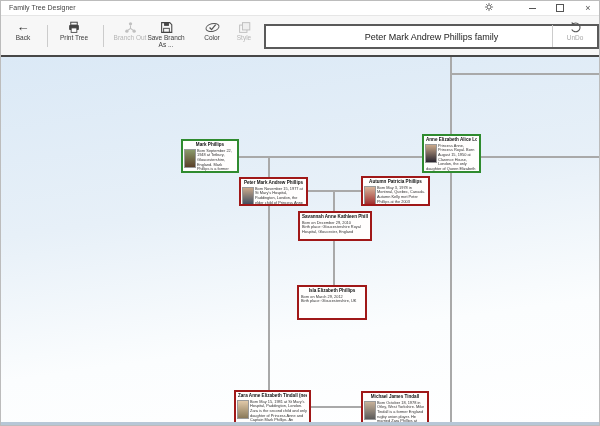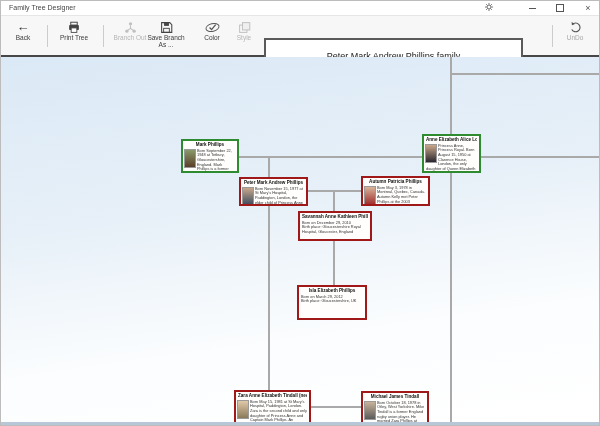--- a/index.html
+++ b/index.html
@@ -18,23 +18,23 @@
            border-top:1px solid #e6e6e6;border-bottom:2px solid #474747;box-sizing:border-box;}
   .tool{position:absolute;top:3px;text-align:center;color:#444;}
   .ticon{display:block;height:15px;line-height:15px;}
   .ticon svg{vertical-align:middle;}
   .tlabel{display:block;font-size:6.5px;line-height:1.15;color:#3a3a3a;white-space:pre-line;}
   .tool.disabled{color:#c4c4c4;}
   .tool.disabled .tlabel{color:#b5b5b5;}
   .tool.undo .tlabel{color:#a8a8a8;}
   .tsep{position:absolute;top:9px;width:1px;height:22px;background:#cccccc;}
   .back-arrow{font-size:13px;color:#333;}
-  .family-box{position:absolute;left:263px;top:8px;width:259px;height:25px;background:#fff;
-              border:2px solid #5a5a5a;box-sizing:border-box;display:flex;align-items:flex-end;
-              justify-content:center;font-size:9px;color:#222;margin-top:14px;}
+  .family-box{position:absolute;left:263px;top:8px;width:335px;height:25px;background:#fff;
+              border:2px solid #5a5a5a;box-sizing:border-box;display:flex;align-items:center;
+              justify-content:center;font-size:9px;color:#222;}
   
   .canvas{position:absolute;top:56px;left:0;width:600px;height:367px;
           background:linear-gradient(172deg,#dbe9f6 0%,#e7f0f8 40%,#fbfdfe 72%,#ffffff 100%);}
   .tline{position:absolute;}
   .person{position:absolute;background:#fffefd;box-sizing:border-box;border:2px solid #a01818;
           padding:1px 2px;overflow:hidden;cursor:pointer;}
   .p-name{font-size:4.6px;font-weight:bold;color:#111;text-align:center;line-height:1.25;
           white-space:nowrap;overflow:hidden;margin-bottom:1px;}
   .p-photo{float:left;width:10px;height:17px;margin:1px 2px 1px 0;outline:1px solid #999;}
   .p-bio{font-size:3.9px;color:#333;line-height:1.18;white-space:pre-line;}

